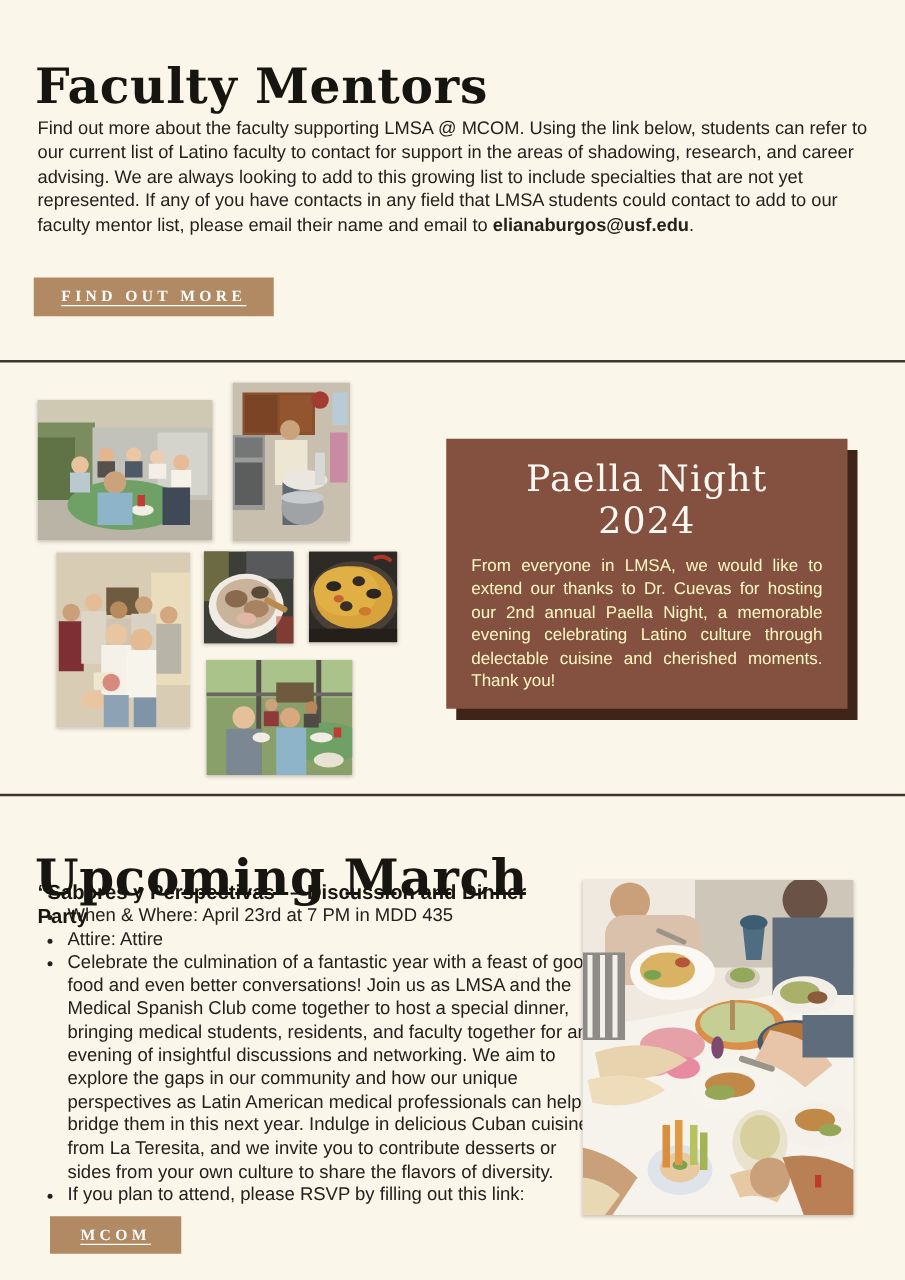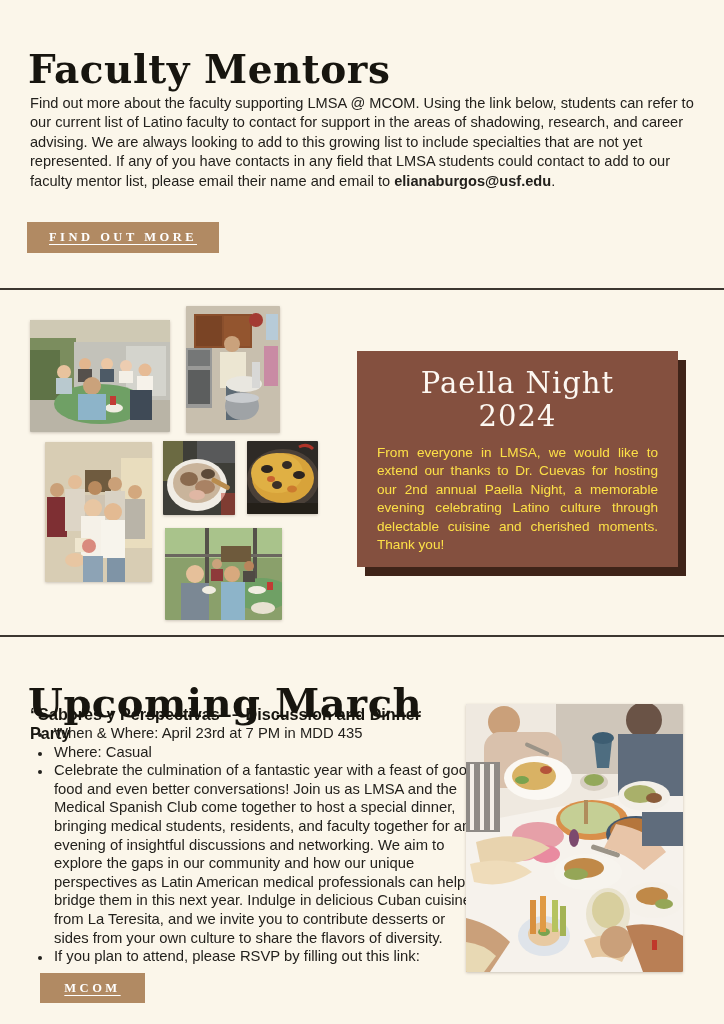--- a/index.html
+++ b/index.html
@@ -75,21 +75,21 @@
     background:#84503f;color:#f6ece6;
     box-sizing:border-box;padding:16px 20px 0 20px;text-align:center;
   }
   #paella-title{
     font-family:"DejaVu Serif", serif;font-weight:500;
     font-size:29px;color:#fdf8f2;letter-spacing:1px;line-height:1.15;
   }
   #paella-subtitle{font-size:13.3px;font-weight:bold;margin-top:7px;color:#fdf8f2;}
   #paella-body{
     margin-top:10px;font-size:13.6px;line-height:18.5px;
-    text-align:justify;text-align-last:left;color:#fde047;
+    text-align:justify;text-align-last:left;color:#fef9c3;
   }
 
   
   #events-subtitle{
     position:absolute;left:30px;top:705px;width:430px;
     font-size:16.2px;font-weight:bold;color:#17150f;
   }
   #events-bullets{
     position:absolute;left:33px;top:724px;width:424px;
     margin:0;padding:0 0 0 19px;
@@ -255,21 +255,21 @@
   </div>
 
   <div id="divider-2" class="divider"></div>
 
   <h1 id="events-title" class="display-title">Upcoming March</h1>
 
   <div id="events-subtitle">“Sabores y Perspectivas" – Discussion and Dinner Party</div>
 
   <ul id="events-bullets">
     <li>When &amp; Where: April 23rd at 7 PM in MDD 435</li>
-    <li>Where: Casual</li>
+    <li>Attire: Attire</li>
     <li>Celebrate the culmination of a fantastic year with a feast of good food and even better conversations! Join us as LMSA and the Medical Spanish Club come together to host a special dinner, bringing medical students, residents, and faculty together for an evening of insightful discussions and networking. We aim to explore the gaps in our community and how our unique perspectives as Latin American medical professionals can help bridge them in this next year. Indulge in delicious Cuban cuisine from La Teresita, and we invite you to contribute desserts or sides from your own culture to share the flavors of diversity.</li>
     <li>If you plan to attend, please RSVP by filling out this link:</li>
   </ul>
 
   <div class="photo" id="photo-dinner-table">
     <svg viewBox="0 0 217 268" preserveAspectRatio="none">
       <rect width="217" height="268" fill="#efe9e0"></rect>
       <rect x="90" y="0" width="127" height="70" fill="#cfc6ba"></rect>
       <path d="M0 120 L217 80 L217 268 L0 268 Z" fill="#f6f2ec"></path>
       <circle cx="38" cy="18" r="16" fill="#caa07a"></circle>

